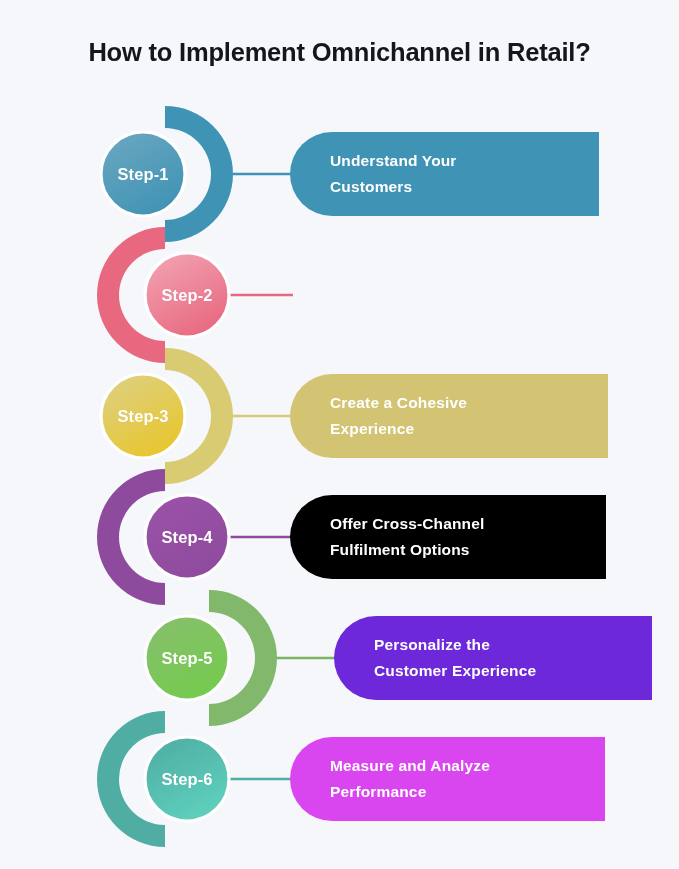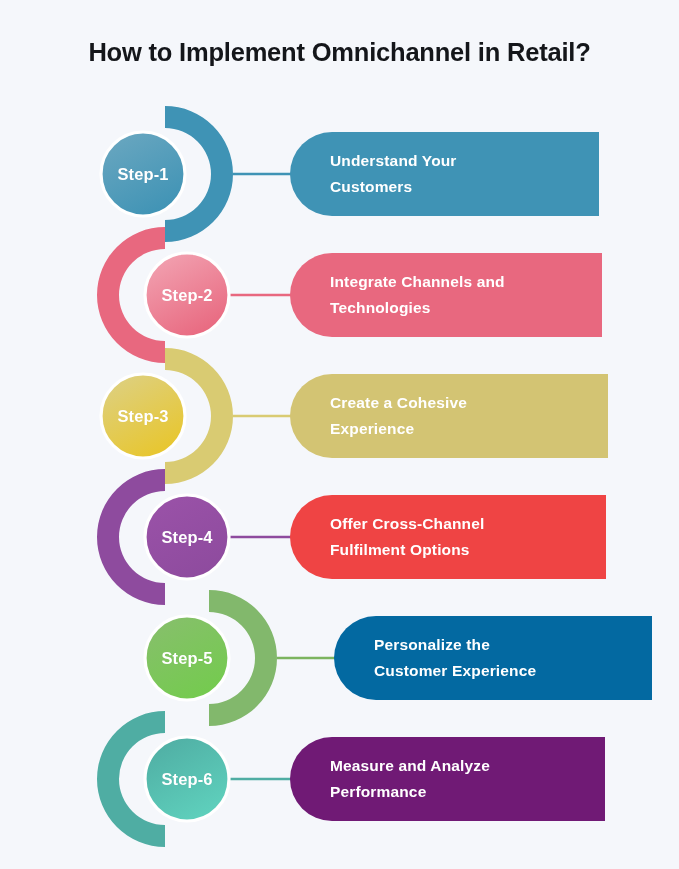--- a/index.html
+++ b/index.html
@@ -140,24 +140,20 @@
             <linearGradient id="grad-1" x1="0.15" y1="0" x2="0.7" y2="1">
               <stop offset="0%" stop-color="#f2a3b2"></stop>
               <stop offset="100%" stop-color="#e8687f"></stop>
             </linearGradient>
           </defs>
           <path d="M 77 0 A 68 68 0 0 0 77 136 L 77 114 A 46 46 0 0 1 77 22 Z" fill="#e8687f"></path>
           <line x1="141" y1="68" x2="205" y2="68" stroke="#e8687f" stroke-width="2.4"></line>
           <circle cx="99" cy="68" r="42" fill="url(#grad-1)" stroke="#ffffff" stroke-width="3.2"></circle>
         </svg>
         <div class="step-label left-arc" style="left: 134px; width: 106px;">Step-2</div>
-        <div class="step-bar" style="left: 290px; width: 312px; background: rgb(232, 104, 127);">
-          <div class="bar-text">Integrate Channels and
-Technologies</div>
-        </div>
       </div>
       <div class="step-row" style="top: 348px;">
         <svg class="node-svg" viewBox="0 0 215 136" width="215" height="136">
           <defs>
             <linearGradient id="grad-2" x1="0.15" y1="0" x2="0.7" y2="1">
               <stop offset="0%" stop-color="#ddd083"></stop>
               <stop offset="100%" stop-color="#e8c62c"></stop>
             </linearGradient>
           </defs>
           <path d="M 77 0 A 68 68 0 0 1 77 136 L 77 114 A 46 46 0 0 0 77 22 Z" fill="#d9cb72"></path>
@@ -176,56 +172,56 @@
             <linearGradient id="grad-3" x1="0.15" y1="0" x2="0.7" y2="1">
               <stop offset="0%" stop-color="#9a52a8"></stop>
               <stop offset="100%" stop-color="#8e4b9e"></stop>
             </linearGradient>
           </defs>
           <path d="M 77 0 A 68 68 0 0 0 77 136 L 77 114 A 46 46 0 0 1 77 22 Z" fill="#8e4b9e"></path>
           <line x1="141" y1="68" x2="205" y2="68" stroke="#8e4b9e" stroke-width="2.4"></line>
           <circle cx="99" cy="68" r="42" fill="url(#grad-3)" stroke="#ffffff" stroke-width="3.2"></circle>
         </svg>
         <div class="step-label left-arc" style="left: 134px; width: 106px;">Step-4</div>
-        <div class="step-bar" style="left: 290px; width: 316px; background: #ef4444;">
+        <div class="step-bar" style="left: 290px; width: 316px; background: #000000;">
           <div class="bar-text">Offer Cross-Channel
 Fulfilment Options</div>
         </div>
       </div>
       <div class="step-row" style="top: 590px; margin-left: 44px;">
         <svg class="node-svg" viewBox="0 0 215 136" width="215" height="136">
           <defs>
             <linearGradient id="grad-4" x1="0.15" y1="0" x2="0.7" y2="1">
               <stop offset="0%" stop-color="#87bf6c"></stop>
               <stop offset="100%" stop-color="#74cb4e"></stop>
             </linearGradient>
           </defs>
           <path d="M 77 0 A 68 68 0 0 1 77 136 L 77 114 A 46 46 0 0 0 77 22 Z" fill="#82b86c"></path>
           <line x1="145" y1="68" x2="205" y2="68" stroke="#7cb45f" stroke-width="2.4"></line>
           <circle cx="55" cy="68" r="42" fill="url(#grad-4)" stroke="#ffffff" stroke-width="3.2"></circle>
         </svg>
         <div class="step-label right-arc" style="left: 90px; width: 106px;">Step-5</div>
-        <div class="step-bar" style="left: 290px; width: 318px; background: #0369a1;">
+        <div class="step-bar" style="left: 290px; width: 318px; background: #6d28d9;">
           <div class="bar-text">Personalize the
 Customer Experience</div>
         </div>
       </div>
       <div class="step-row" style="top: 711px;">
         <svg class="node-svg" viewBox="0 0 215 136" width="215" height="136">
           <defs>
             <linearGradient id="grad-5" x1="0.15" y1="0" x2="0.7" y2="1">
               <stop offset="0%" stop-color="#4fada3"></stop>
               <stop offset="100%" stop-color="#5fd1bd"></stop>
             </linearGradient>
           </defs>
           <path d="M 77 0 A 68 68 0 0 0 77 136 L 77 114 A 46 46 0 0 1 77 22 Z" fill="#4fada3"></path>
           <line x1="141" y1="68" x2="205" y2="68" stroke="#4fada3" stroke-width="2.4"></line>
           <circle cx="99" cy="68" r="42" fill="url(#grad-5)" stroke="#ffffff" stroke-width="3.2"></circle>
         </svg>
         <div class="step-label left-arc" style="left: 134px; width: 106px;">Step-6</div>
-        <div class="step-bar" style="left: 290px; width: 315px; background: #701a75;">
+        <div class="step-bar" style="left: 290px; width: 315px; background: #d946ef;">
           <div class="bar-text">Measure and Analyze
 Performance</div>
         </div>
       </div>
     </div>
 
 </div>
 
 </body></html>

